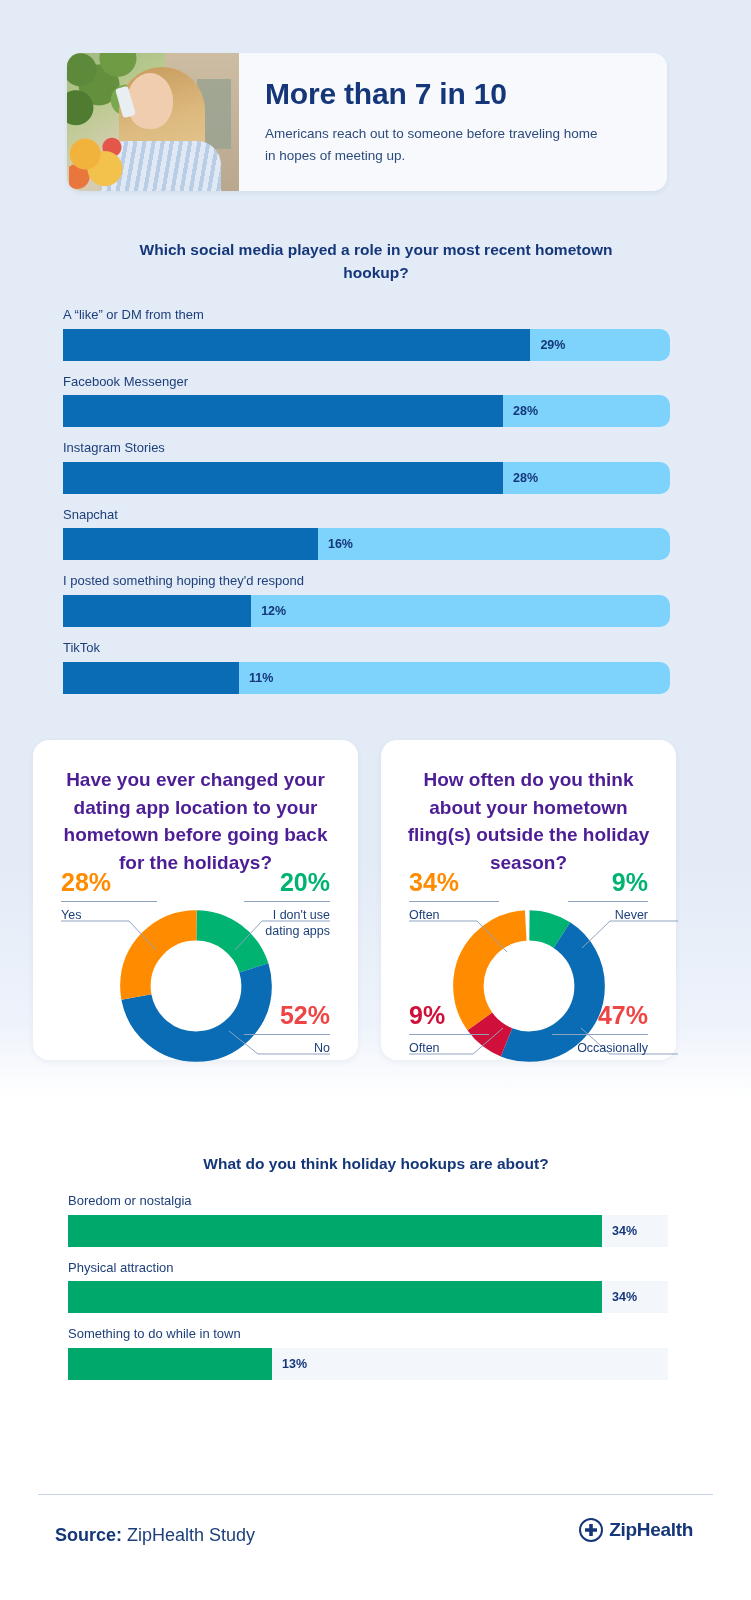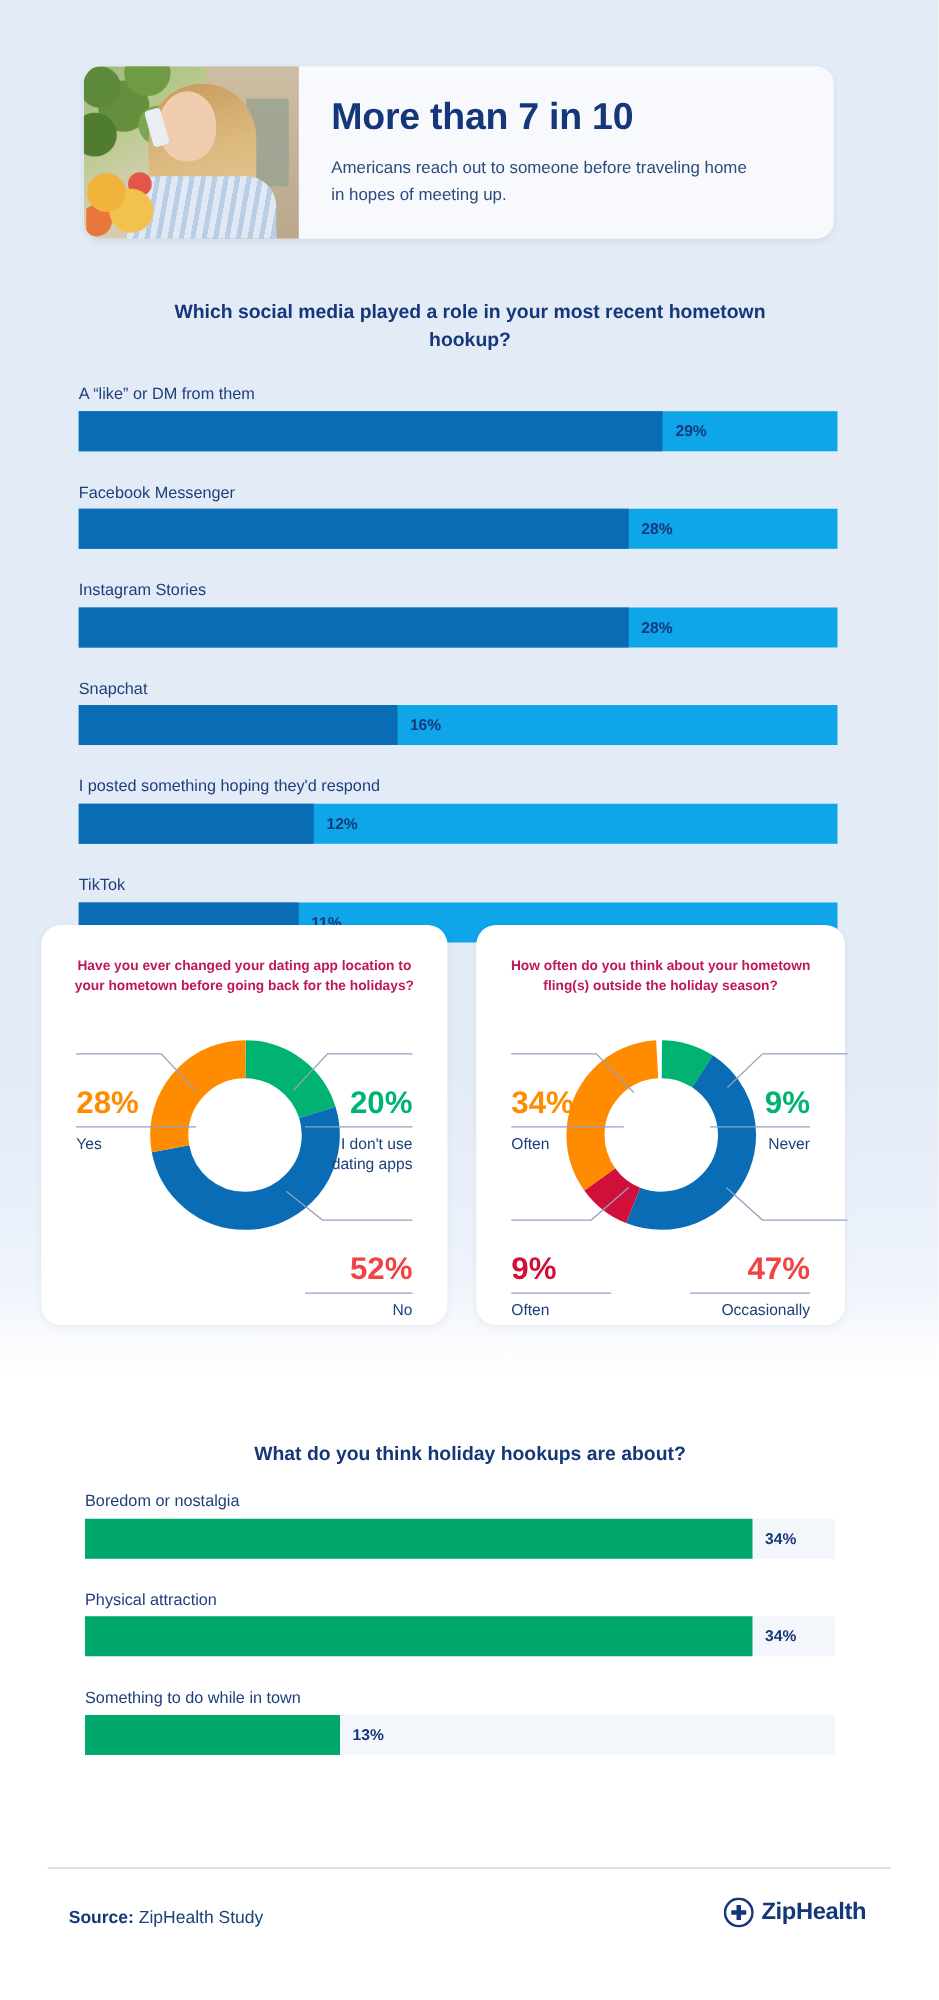--- a/index.html
+++ b/index.html
@@ -116,21 +116,21 @@
   .sec-title {
     text-align: center;
     font-size: 15.5px;
     font-weight: bold;
     color: #15377a;
     line-height: 1.5;
   }
 
   
   .barlist { position: absolute; }
-  .bar-row { margin-bottom: 25px; }
+  .bar-row { margin-bottom: 13px; }
   .bar-label {
     font-size: 13px;
     color: #1d3f7a;
     margin-bottom: 6px;
     line-height: 1.2;
   }
   .bar-track {
     position: relative;
     height: 32px;
     width: 100%;
@@ -143,39 +143,39 @@
   }
   .bar-value {
     position: absolute;
     font-size: 12.5px;
     font-weight: bold;
     color: #15377a;
     top: 50%;
     transform: translateY(-50%);
   }
   
-  .blue .bar-track { background: #0ea5e9; }
+  .blue .bar-track { background: #7dd3fc; border-radius: 10px; }
   .blue .bar-fill  { background: #0a6cb4; }
   
   .green .bar-track { background: #f3f7fc; }
   .green .bar-fill  { background: #00a86b; }
   .green .bar-label { color: #1d3f7a; }
 
   
   .card {
     position: absolute;
     background: #ffffff;
     border-radius: 16px;
     box-shadow: 0 2px 6px rgba(20,45,90,.06);
   }
   .card-title {
     text-align: center;
-    font-size: 11px;
+    font-size: 19px;
     font-weight: bold;
-    color: #be185d;
+    color: #4c1d95;
     line-height: 1.45;
     padding: 26px 16px 0 16px;
   }
   .donut-wrap { position: relative; width: 100%; height: 216px; }
   .donut-svg { position: absolute; left: 50%; transform: translateX(-50%); top: 30px; }
 
   .cal { position: absolute; }
   .cal-pct { font-size: 25px; font-weight: bold; line-height: 1; }
   .cal-rule { height: 1px; background: #8fa3c0; margin: 6px 0 5px 0; }
   .cal-name { font-size: 12.5px; color: #1d3f7a; line-height: 1.3; }
@@ -188,21 +188,21 @@
   
   .divider {
     position: absolute;
     left: 38px; top: 1494px;
     width: 675px; height: 1px;
     background: #c8d4e6;
   }
   .source {
     position: absolute;
     left: 55px; top: 1525px;
-    font-size: 14px;
+    font-size: 18px;
     color: #1d3f7a;
   }
   .source b { color: #15377a; }
   .logo {
     position: absolute;
     right: 58px; top: 1518px;
     display: flex;
     align-items: center;
     gap: 6px;
     text-align: right;

